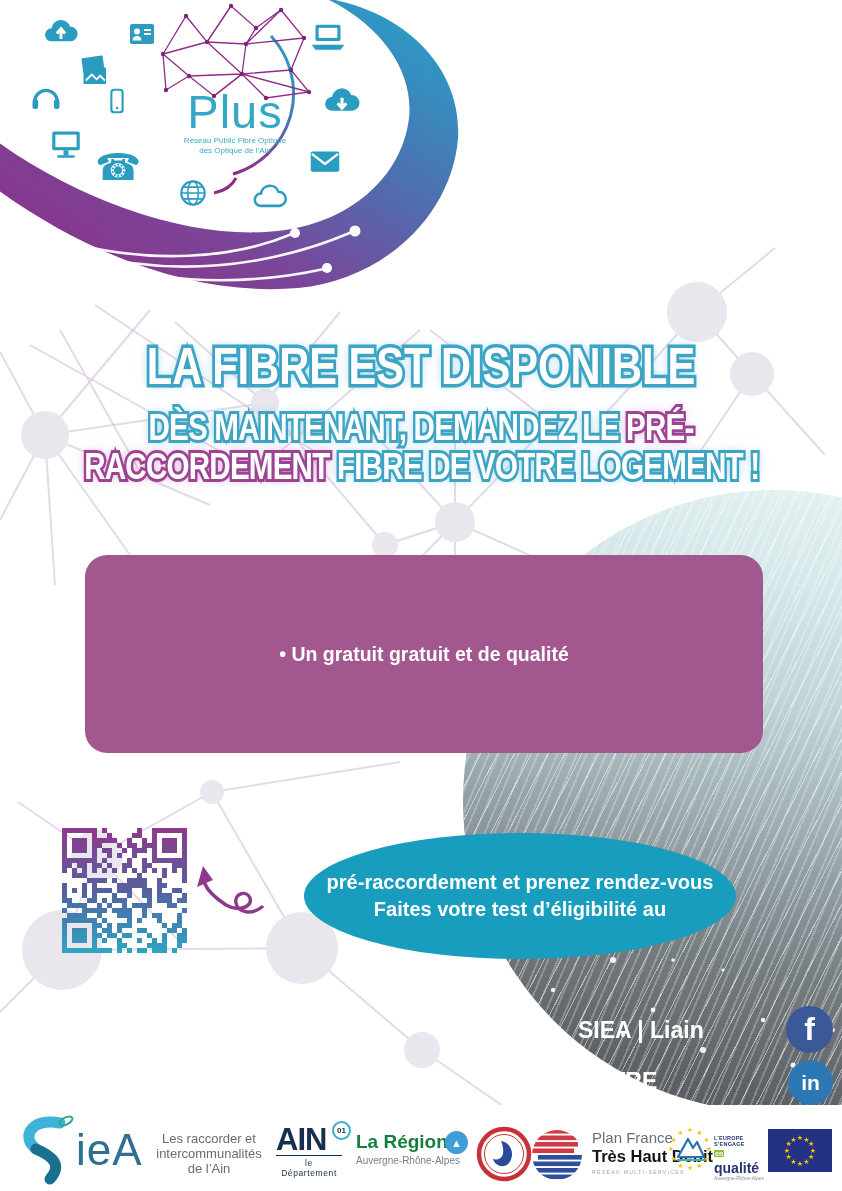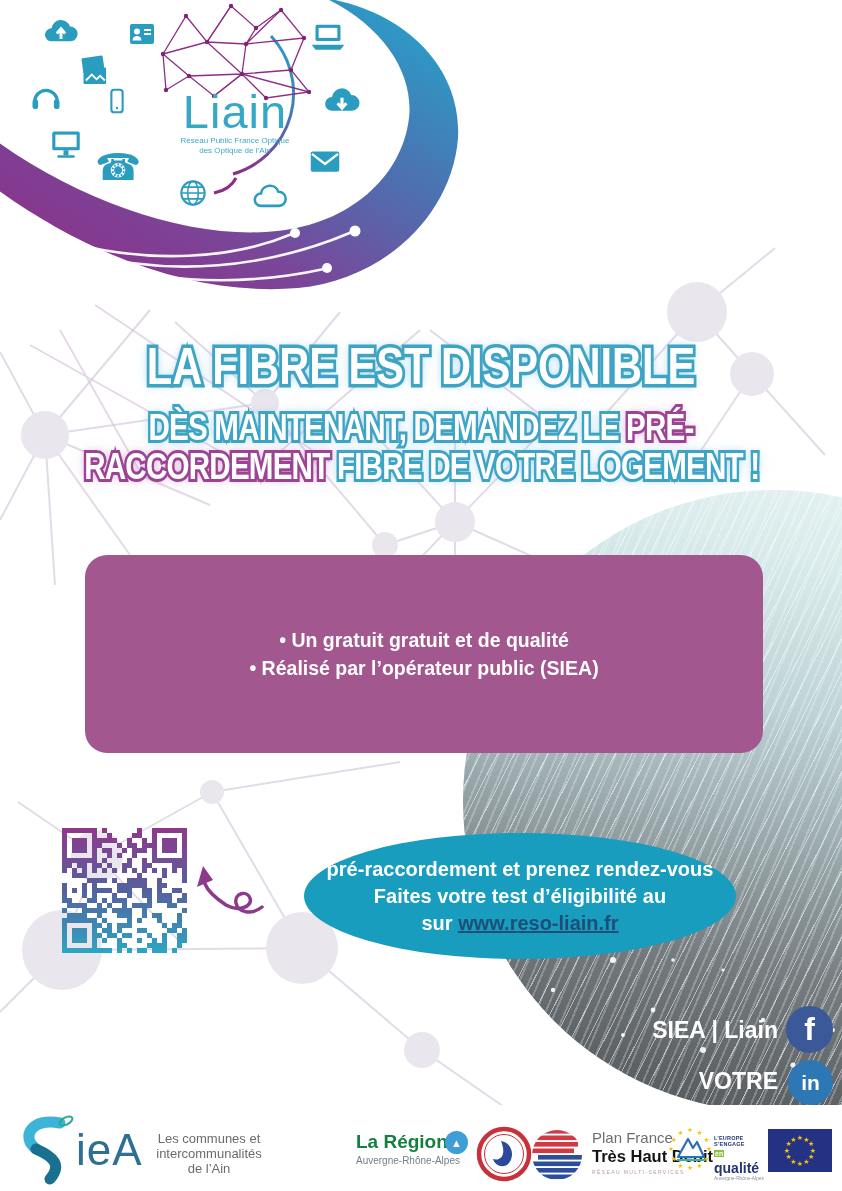--- a/index.html
+++ b/index.html
@@ -49,21 +49,21 @@
   
   #qr{left:62px;top:828px;width:125px;height:125px;z-index:5;}
   #qr .m{position:absolute;}
   #cta-arrow{left:190px;top:855px;z-index:5;}
   #cta-bubble{left:304px;top:833px;width:432px;height:126px;border-radius:50%;background:#189dbe;z-index:5;
     color:#fff;font-weight:bold;font-size:20px;line-height:27px;text-align:center;
     display:flex;flex-direction:column;justify-content:center;}
   #cta-link{color:#1d4e79;text-decoration:underline;font-weight:bold;}
 
   
-  .social-label{z-index:6;color:#fff;font-weight:bold;font-size:23px;text-align:right;}
+  .social-label{z-index:6;color:#fff;font-weight:bold;font-size:23px;}
   #fb-label{right:64px;top:1017px;width:200px;}
   #li-label{right:64px;top:1068px;width:200px;}
   .social-badge{z-index:6;border-radius:50%;color:#fff;display:flex;align-items:center;justify-content:center;}
   #fb-badge{left:786px;top:1006px;width:47px;height:47px;background:#3b5998;font-size:32px;font-weight:bold;}
   #li-badge{left:788px;top:1060px;width:45px;height:45px;background:#2e77b5;font-size:21px;font-weight:bold;}
 
   
   #footer{left:0;top:1105px;width:842px;height:86px;background:#fff;z-index:7;}
   #footer *{box-sizing:border-box;}
   #siea-letters{left:76px;top:20px;font-size:44px;color:#2f6f93;letter-spacing:1px;}
@@ -216,23 +216,23 @@
       <circle cx="309" cy="92" r="2.2"></circle>
     <circle cx="266" cy="98" r="2.2"></circle>
       <circle cx="242" cy="74" r="2.2"></circle>
       <circle cx="214" cy="96" r="2.2"></circle>
     <circle cx="189" cy="76" r="2.2"></circle>
       <circle cx="166" cy="90" r="2.2"></circle>
       <circle cx="246" cy="44" r="2.2"></circle>
   </g>
 </svg>
 
-<div id="liain-wordmark" class="abs">Liain</div>
+<div id="liain-wordmark" class="abs">Plus</div>
 <div id="liain-tagline" class="abs">
-  <div>Réseau Public France Optique</div>
+  <div>Réseau Public Fibre Optique</div>
   <div>des Optique de l’Ain</div>
 </div>
 <div id="icon-layer">
     <span class="dicon" style="left: 42px; top: 14px; width: 38px; height: 38px;">
       <svg width="38" height="38" viewBox="0 0 64 64">
         <path d="M16,46 a11,11 0 0 1 0,-22 a16,16 0 0 1 31,-3 a12,12 0 0 1 1,25 z" fill="#2a9cbf"></path>
         <path d="M32,42V27M25,33l7,-8 7,8" stroke="#fff" stroke-width="5" fill="none"></path>
       </svg>
     </span>
     <span class="dicon" style="left: 126px; top: 18px; width: 32px; height: 32px;">
@@ -318,21 +318,20 @@
   <div class="layer" id="hl2-s"><span class="seg-teal stroke">DÈS MAINTENANT, DEMANDEZ LE </span><span class="seg-purple stroke">PRÉ-</span></div>
     <div class="layer" id="hl2-f"><span class="seg-teal fill">DÈS MAINTENANT, DEMANDEZ LE </span><span class="seg-purple fill">PRÉ-</span></div>
 </div>
 <div id="hl3" class="hl abs">
   <div class="layer" id="hl3-s"><span class="seg-purple stroke">RACCORDEMENT</span><span class="seg-teal stroke"> FIBRE DE VOTRE LOGEMENT !</span></div>
     <div class="layer" id="hl3-f"><span class="seg-purple fill">RACCORDEMENT</span><span class="seg-teal fill"> FIBRE DE VOTRE LOGEMENT !</span></div>
 </div>
 
 <div id="benefits-box" class="abs">
     <div class="benefit">• Un gratuit gratuit et de qualité</div>
-    <div class="benefit">• Réalisé par l’opérateur public (SIEA)</div>
   </div>
 
 <div id="qr" class="abs">
     <div class="m" style="left: 0px; top: 0px; width: 5px; height: 5px; background: rgb(141, 58, 140);"></div>
     <div class="m" style="left: 5px; top: 0px; width: 5px; height: 5px; background: rgb(141, 58, 140);"></div>
     <div class="m" style="left: 10px; top: 0px; width: 5px; height: 5px; background: rgb(141, 58, 140);"></div>
     <div class="m" style="left: 15px; top: 0px; width: 5px; height: 5px; background: rgb(141, 58, 140);"></div>
     <div class="m" style="left: 20px; top: 0px; width: 5px; height: 5px; background: rgb(141, 58, 140);"></div>
     <div class="m" style="left: 25px; top: 0px; width: 5px; height: 5px; background: rgb(141, 58, 140);"></div>
     <div class="m" style="left: 30px; top: 0px; width: 5px; height: 5px; background: rgb(141, 58, 140);"></div>
@@ -647,41 +646,45 @@
   </div>
 
 <svg id="cta-arrow" class="abs" width="90" height="70">
   <path d="M72,52 C62,60 48,58 46,48 C44,38 57,35 60,43 C63,52 48,57 36,50 C24,42 17,34 15,29" fill="none" stroke="#8d3a8c" stroke-width="3.5" stroke-linecap="round"></path>
   <polygon points="7,32 13,11 23,25" fill="#8d3a8c"></polygon>
 </svg>
 
 <div id="cta-bubble" class="abs">
   <div>pré-raccordement et prenez rendez-vous</div>
   <div>Faites votre test d’éligibilité au</div>
-  <div><span>sur </span><a id="cta-link" href="#">www.reso-liain.fr</a></div>
 </div>
 
 <div id="fb-label" class="abs social-label">SIEA | Liain</div>
 <div id="fb-badge" class="abs social-badge">f</div>
 <div id="li-label" class="abs social-label">VOTRE</div>
 <div id="li-badge" class="abs social-badge">in</div>
 
 <div id="footer" class="abs">
   <svg class="abs" style="left:14px;top:8px;" width="64" height="72" viewBox="0 0 64 72">
     <path d="M46,10 C18,4 6,24 22,36" fill="none" stroke="#3eb3d8" stroke-width="11" stroke-linecap="round"></path>
     <path d="M22,36 C40,44 48,52 36,66" fill="none" stroke="#1a718f" stroke-width="11" stroke-linecap="round"></path>
     <ellipse cx="52" cy="8" rx="7" ry="3.5" transform="rotate(-28 52 8)" fill="none" stroke="#2ba98f" stroke-width="2"></ellipse>
   </svg>
   <div id="siea-letters" class="abs">ieA</div>
   <div id="siea-caption" class="abs">
-    <div>Les communes et</div>
+    <div>Les raccorder et</div>
     <div>intercommunalités</div>
     <div>de l’Ain</div>
   </div>
 
+  <div id="ain-logo" class="abs">
+    <div id="ain-title">AIN</div>
+    <div id="ain-badge" class="abs">01</div>
+    <div id="ain-sub">le Département</div>
+  </div>
 
   <div id="region-logo" class="abs">
     <div id="region-title">La Région</div>
     <div id="region-sub">Auvergne-Rhône-Alpes</div>
   </div>
   <div id="region-badge" class="abs">▲</div>
 
   <svg id="marianne" class="abs" width="56" height="56" viewBox="-28 -28 56 56">
     <circle r="25" fill="#ffffff" stroke="#c8313a" stroke-width="4.5"></circle>
     <circle r="19.5" fill="none" stroke="#c8313a" stroke-width="1"></circle>

